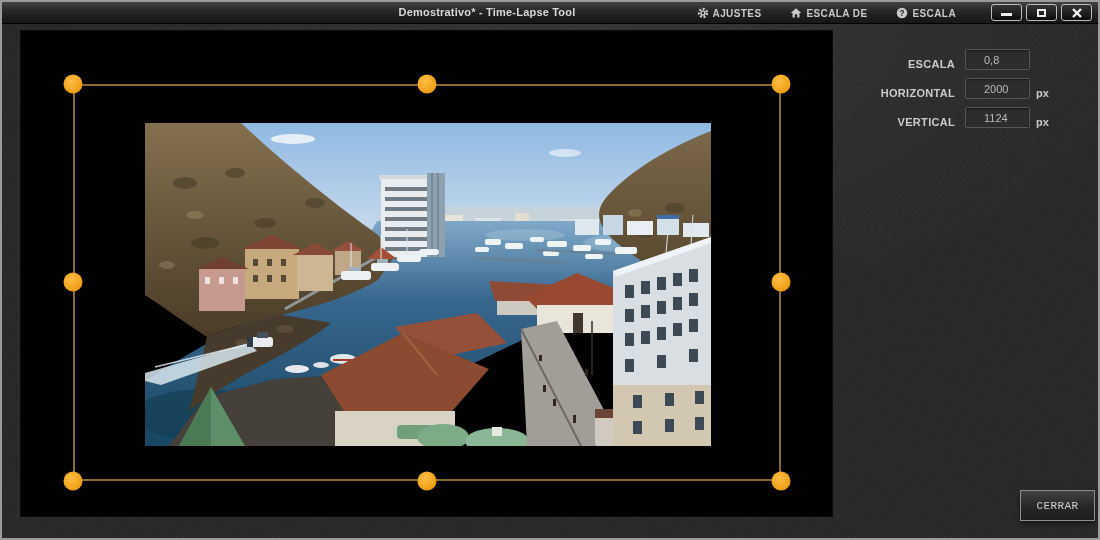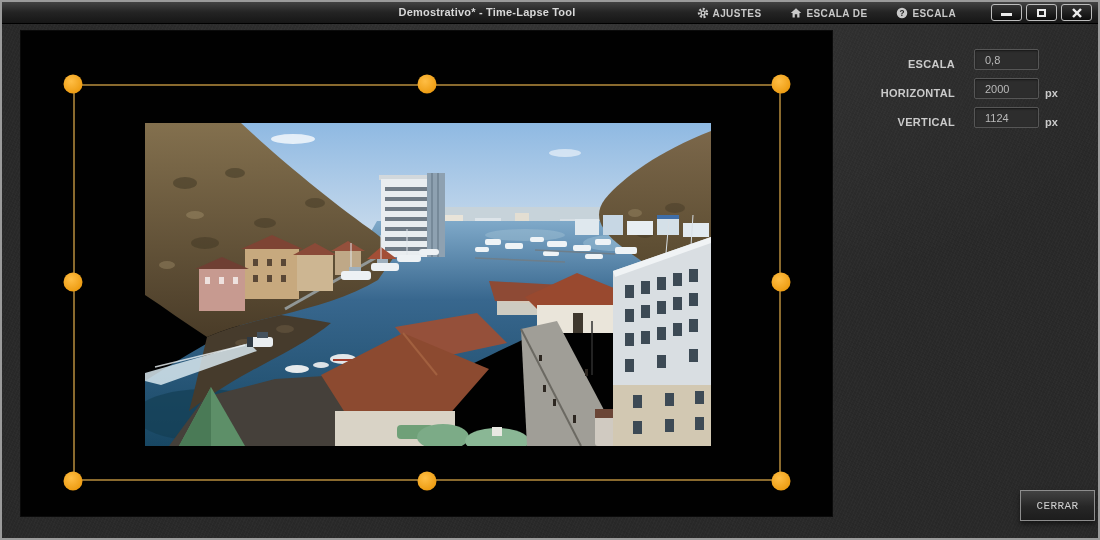--- a/index.html
+++ b/index.html
@@ -48,21 +48,21 @@
   .handle {
     position:absolute; width:19px; height:19px; border-radius:50%;
     background:radial-gradient(circle at 40% 35%, #ffbe45, #ee9e15 70%, #d88c0e);
     transform:translate(-50%,-50%); cursor:pointer;
   }
   
   #fields { position:absolute; left:858px; top:46px; display:flex; flex-direction:column; gap:7px; }
   .frow { display:flex; align-items:flex-end; height:22px; }
   .flabel { width:95px; text-align:right; font-size:11px; font-weight:bold; color:#cbcbcb; letter-spacing:.3px; }
   .frow input {
-    width:65px; height:21px; margin-left:19px; padding:0 10px;
+    width:65px; height:21px; margin-left:10px; padding:0 18px;
     background:#2d2d2d; border:1px solid #565656; border-radius:2px;
     color:#b9b9b9; font-size:11px; font-family:"Liberation Sans", sans-serif;
     box-shadow:inset 0 1px 2px rgba(0,0,0,.5);
   }
   .funit { width:26px; margin-left:6px; font-size:11px; font-weight:bold; color:#cbcbcb; }
   #toolgroup {
     position:absolute; left:875px; top:147px; height:32px; display:flex;
     border:1px solid #0c0c0c; border-radius:5px; overflow:hidden;
     box-shadow:0 3px 6px rgba(0,0,0,.55), 0 1px 0 rgba(255,255,255,.06);
   }

